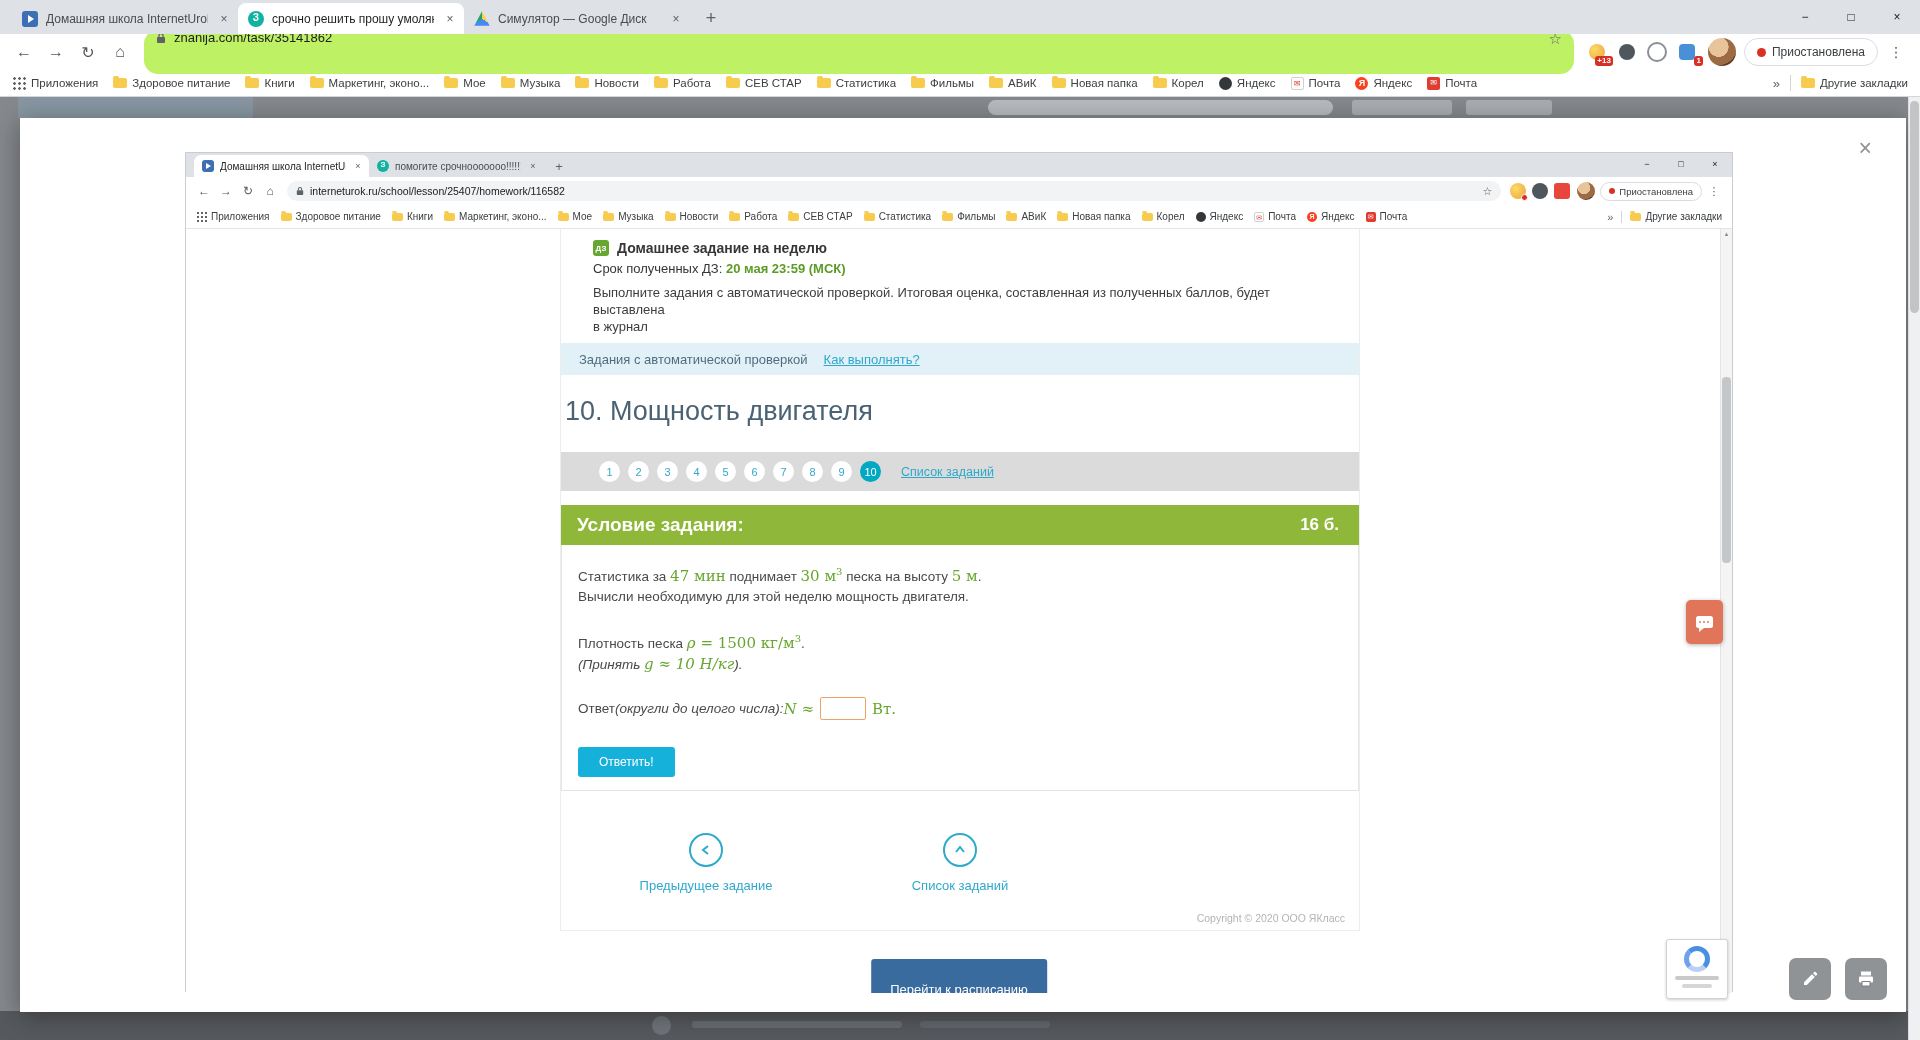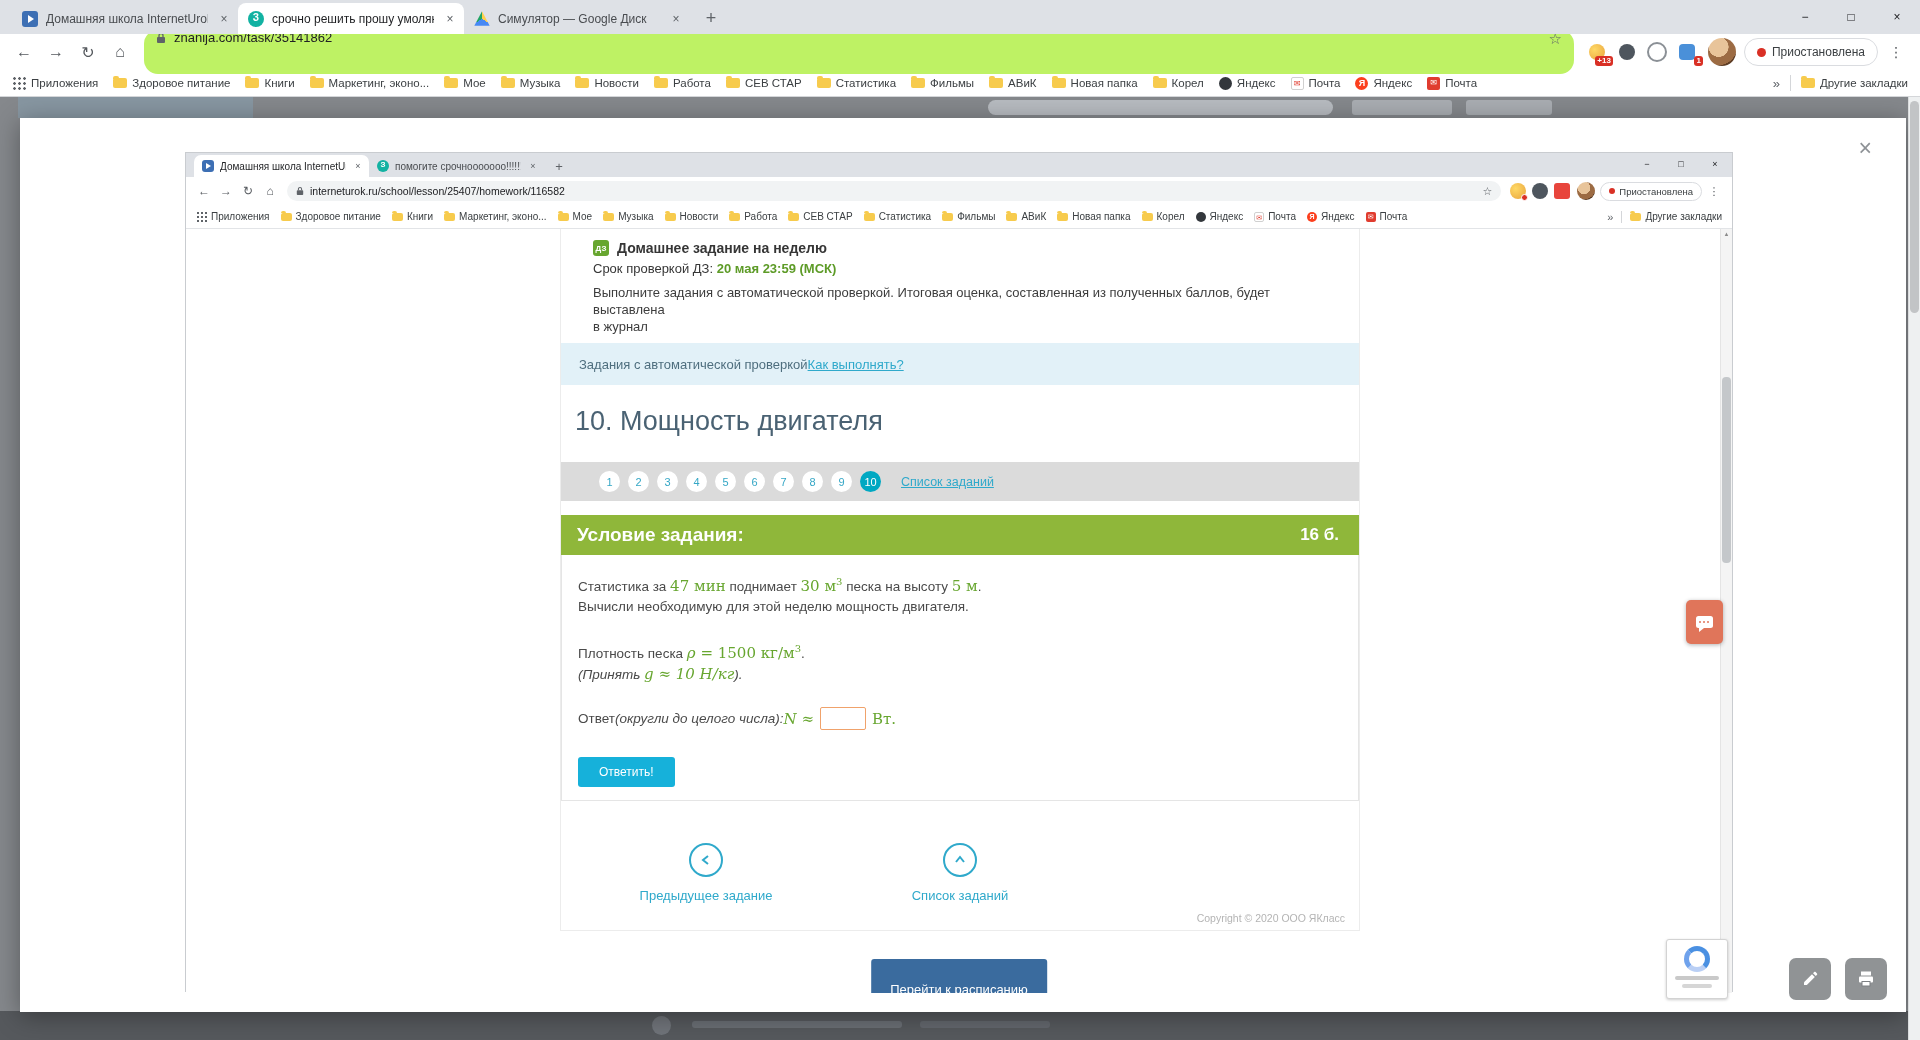--- a/index.html
+++ b/index.html
@@ -117,23 +117,23 @@
 
 .i-content{position:relative;height:764px;background:#fff;overflow:hidden}
 .hw-card{position:absolute;left:374px;top:0;width:800px;height:702px;background:#fff;border:1px solid #ececec;border-top:none}
 .hw-head{padding:11px 16px 0 32px;font-size:13px;color:#363636}
 .hw-title-row{display:flex;align-items:center;gap:8px}
 .dz-badge{width:16px;height:16px;border-radius:3px;background:#67A62F;color:#fff;font-size:8px;font-weight:bold;display:flex;align-items:center;justify-content:center;flex:none}
 .hw-title{font-weight:bold;font-size:14px}
 .hw-deadline{margin-top:5px}
 .green-b{color:#5D9B27;font-weight:bold}
 .hw-desc{margin-top:8px;line-height:17px;color:#3d3d3d}
-.band-blue{margin-top:8px;height:42px;background:#E2F1F8;display:flex;align-items:center;gap:0;padding:0 18px;font-size:13px;color:#4E6E7E}
+.band-blue{margin-top:8px;height:32px;background:#E2F1F8;display:flex;align-items:center;gap:16px;padding:0 18px;font-size:13px;color:#4E6E7E}
 .tlink{color:#2FA9CB;text-decoration:underline;cursor:pointer}
-.task-title{margin:21px 14px 0;font-size:27px;font-weight:400;color:#4A6273}
+.task-title{margin:21px 4px 0;font-size:27px;font-weight:400;color:#4A6273}
 .band-gray{margin-top:25px;height:39px;background:#DBDBDB;display:flex;align-items:center;gap:8px;padding:0 16px 0 38px}
 .numc{width:21px;height:21px;border-radius:50%;background:#fff;color:#35A7C6;font-size:11px;display:flex;align-items:center;justify-content:center;cursor:pointer;flex:none}
 .numc.active{background:#00A8C2;color:#fff}
 .band-gray .tlink{margin-left:12px;font-size:12.5px}
 .band-green{margin-top:14px;height:40px;background:#8FB73A;display:flex;align-items:center;padding:0 20px 0 16px}
 .cond{color:#fff;font-size:19px;font-weight:bold}
 .pts{margin-left:auto;color:#fff;font-size:17px;font-weight:bold}
 .problem{border:1px solid #E5E5E5;border-top:none;height:246px;padding:17px 16px 0;font-size:13.5px;color:#4A4A4A}
 .p-line{line-height:20px}
 .m{font-family:"DejaVu Serif","Liberation Serif",serif;color:#67A62F;font-size:15px}
@@ -461,21 +461,21 @@
 
         <div class="i-content">
           <div class="hw-card">
 
             <div class="hw-head">
               <div class="hw-title-row">
                 <span class="dz-badge">ДЗ</span>
                 <span class="hw-title">Домашнее задание на неделю</span>
               </div>
               <div class="hw-deadline">
-                <span>Срок проверкой ДЗ: </span><span class="green-b">20 мая 23:59 (МСК)</span>
+                <span>Срок полученных ДЗ: </span><span class="green-b">20 мая 23:59 (МСК)</span>
               </div>
               <div class="hw-desc">
                 <span>Выполните задания с автоматической проверкой. Итоговая оценка, составленная из полученных баллов, будет выставлена</span><br>
                 <span>в журнал</span>
               </div>
             </div>
 
             <div class="band-blue">
               <span>Задания с автоматической проверкой</span>
               <a class="tlink">Как выполнять?</a>

